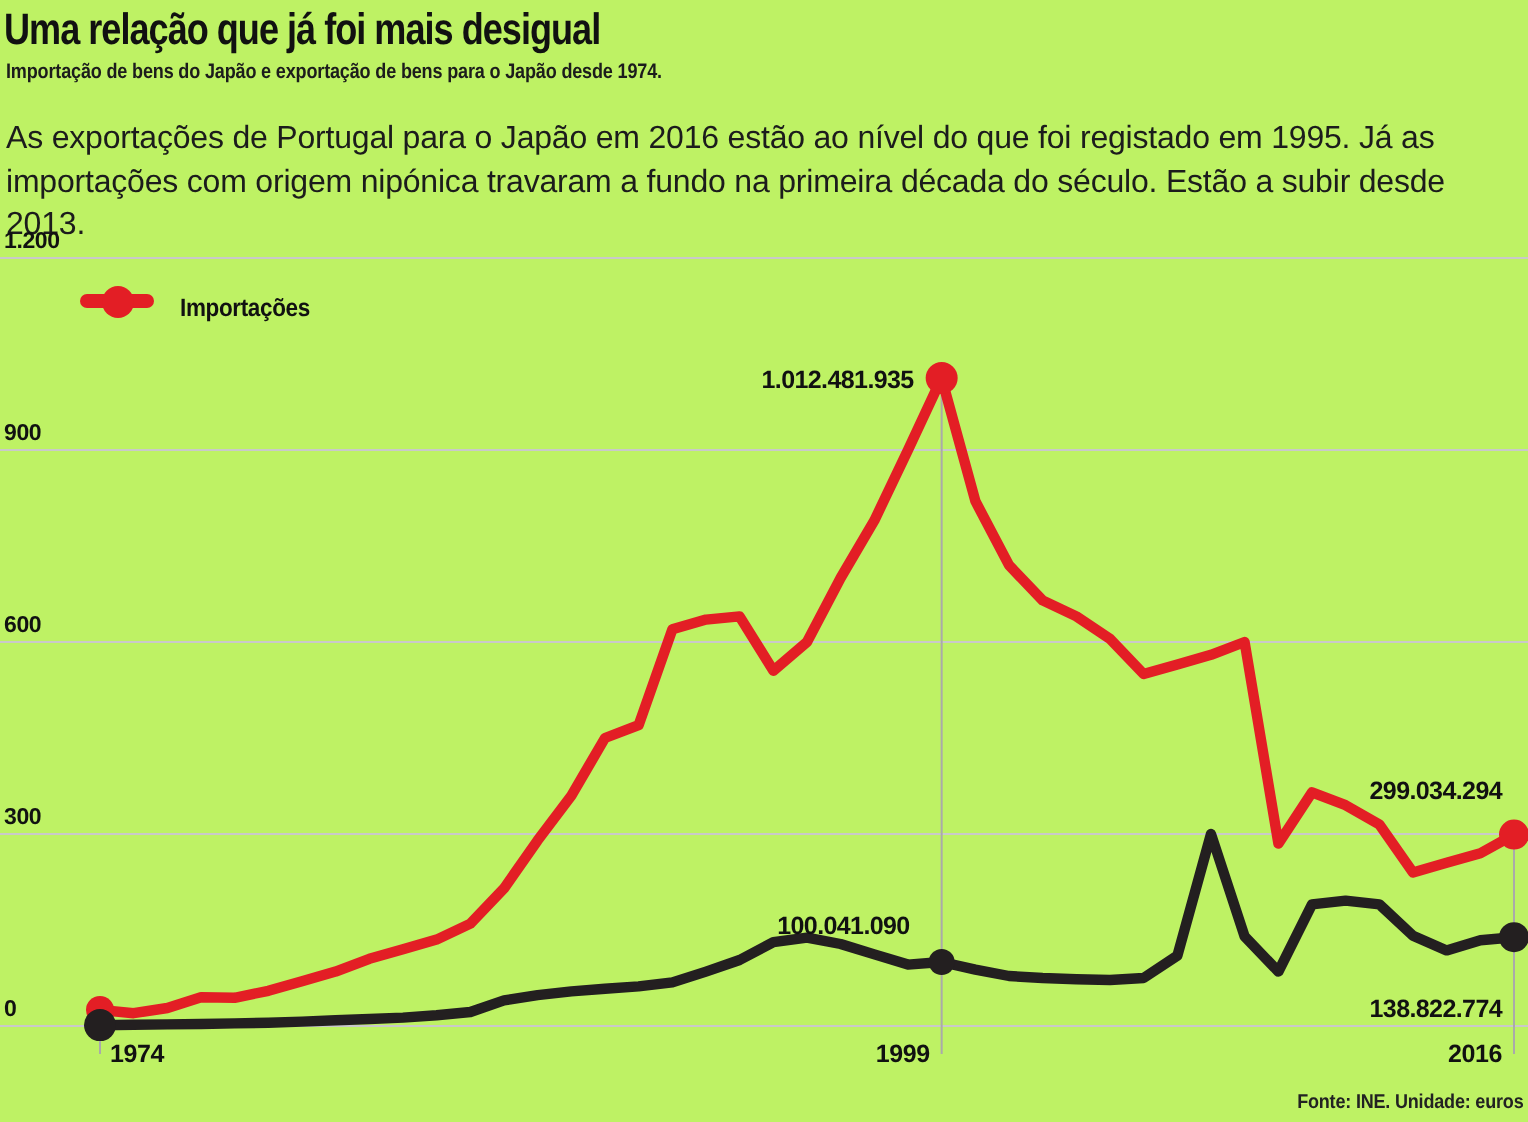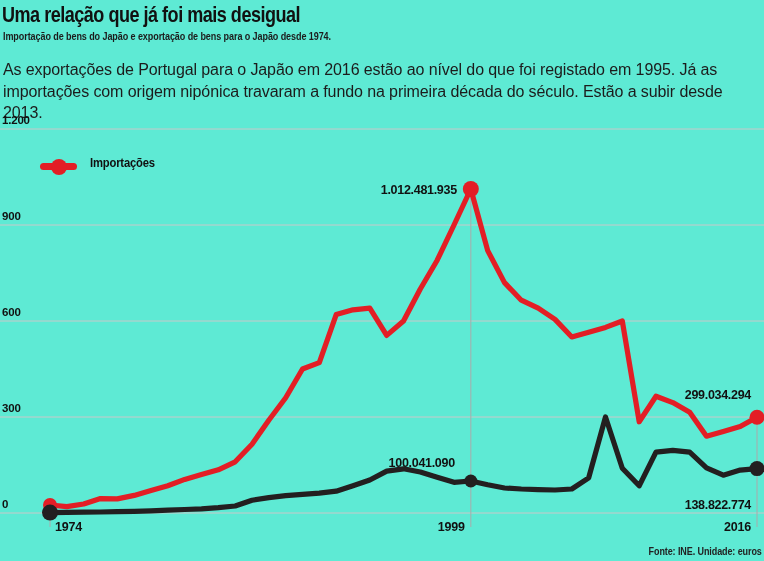--- a/index.html
+++ b/index.html
@@ -1,25 +1,25 @@
 <!DOCTYPE html>
 <html><head>
 <meta charset="utf-8">
 <style>
   html,body{margin:0;padding:0;background:#fff;}
-  .page{position:relative;width:764px;height:561px;background:#5eead4;overflow:hidden;
+  .page{position:relative;width:764px;height:561px;background:#bef264;overflow:hidden;
         font-family:"Liberation Sans",sans-serif;color:#1a1a1a;}
   .title{position:absolute;left:2px;top:2px;margin:0;font-size:22px;font-weight:700;
          letter-spacing:-0.6px;white-space:nowrap;transform:scaleX(0.82);transform-origin:0 0;color:#111;}
   .subtitle{position:absolute;left:3px;top:30px;margin:0;font-size:10.5px;font-weight:700;
             letter-spacing:-0.1px;white-space:nowrap;transform:scaleX(0.86);transform-origin:0 0;color:#1c1c1c;}
   .lead{position:absolute;left:3px;top:59px;width:757px;margin:0;font-size:16px;line-height:21.5px;
         letter-spacing:-0.1px;color:#1c1c1c;}
   .legend{position:absolute;left:40px;top:147px;}
-  .legend-row{display:flex;align-items:flex-end;height:23px;}
+  .legend-row{display:flex;align-items:flex-start;height:23px;}
   .lmark{position:relative;width:37px;height:7px;border-radius:4px;flex:0 0 auto;}
   .lmark:after{content:"";position:absolute;left:50%;top:50%;width:16px;height:16px;border-radius:50%;
                transform:translate(-50%,-50%);background:inherit;}
   .legend-label{margin-left:13px;font-size:12.5px;font-weight:700;letter-spacing:-0.2px;
                 white-space:nowrap;transform:scaleX(0.9);transform-origin:0 50%;color:#111;}
   .source{position:absolute;right:2px;top:546px;font-size:10px;font-weight:700;letter-spacing:-0.1px;
           white-space:nowrap;transform:scaleX(0.9);transform-origin:100% 0;color:#222;}
   svg.chart{position:absolute;left:0;top:0;}
   .ytick-label{font-family:"Liberation Sans",sans-serif;font-size:11.5px;font-weight:700;
                letter-spacing:-0.2px;fill:#111;}

